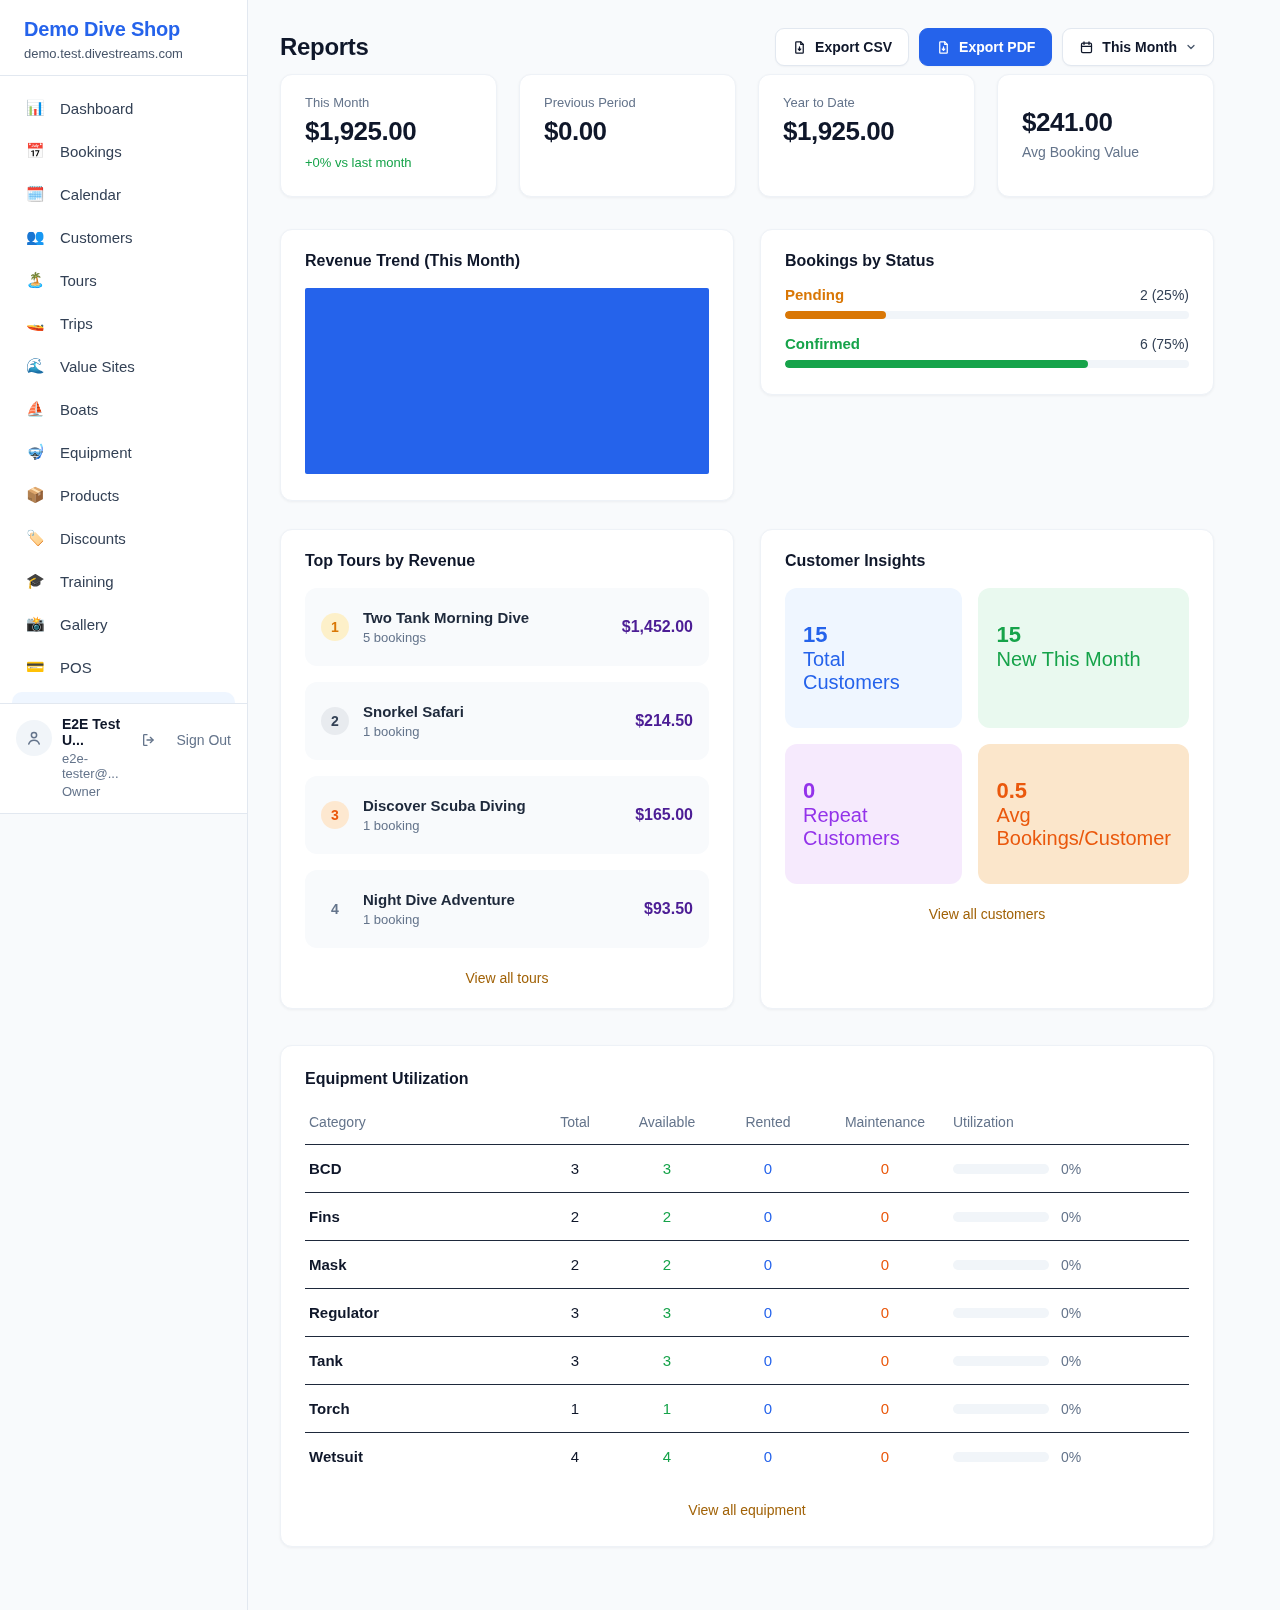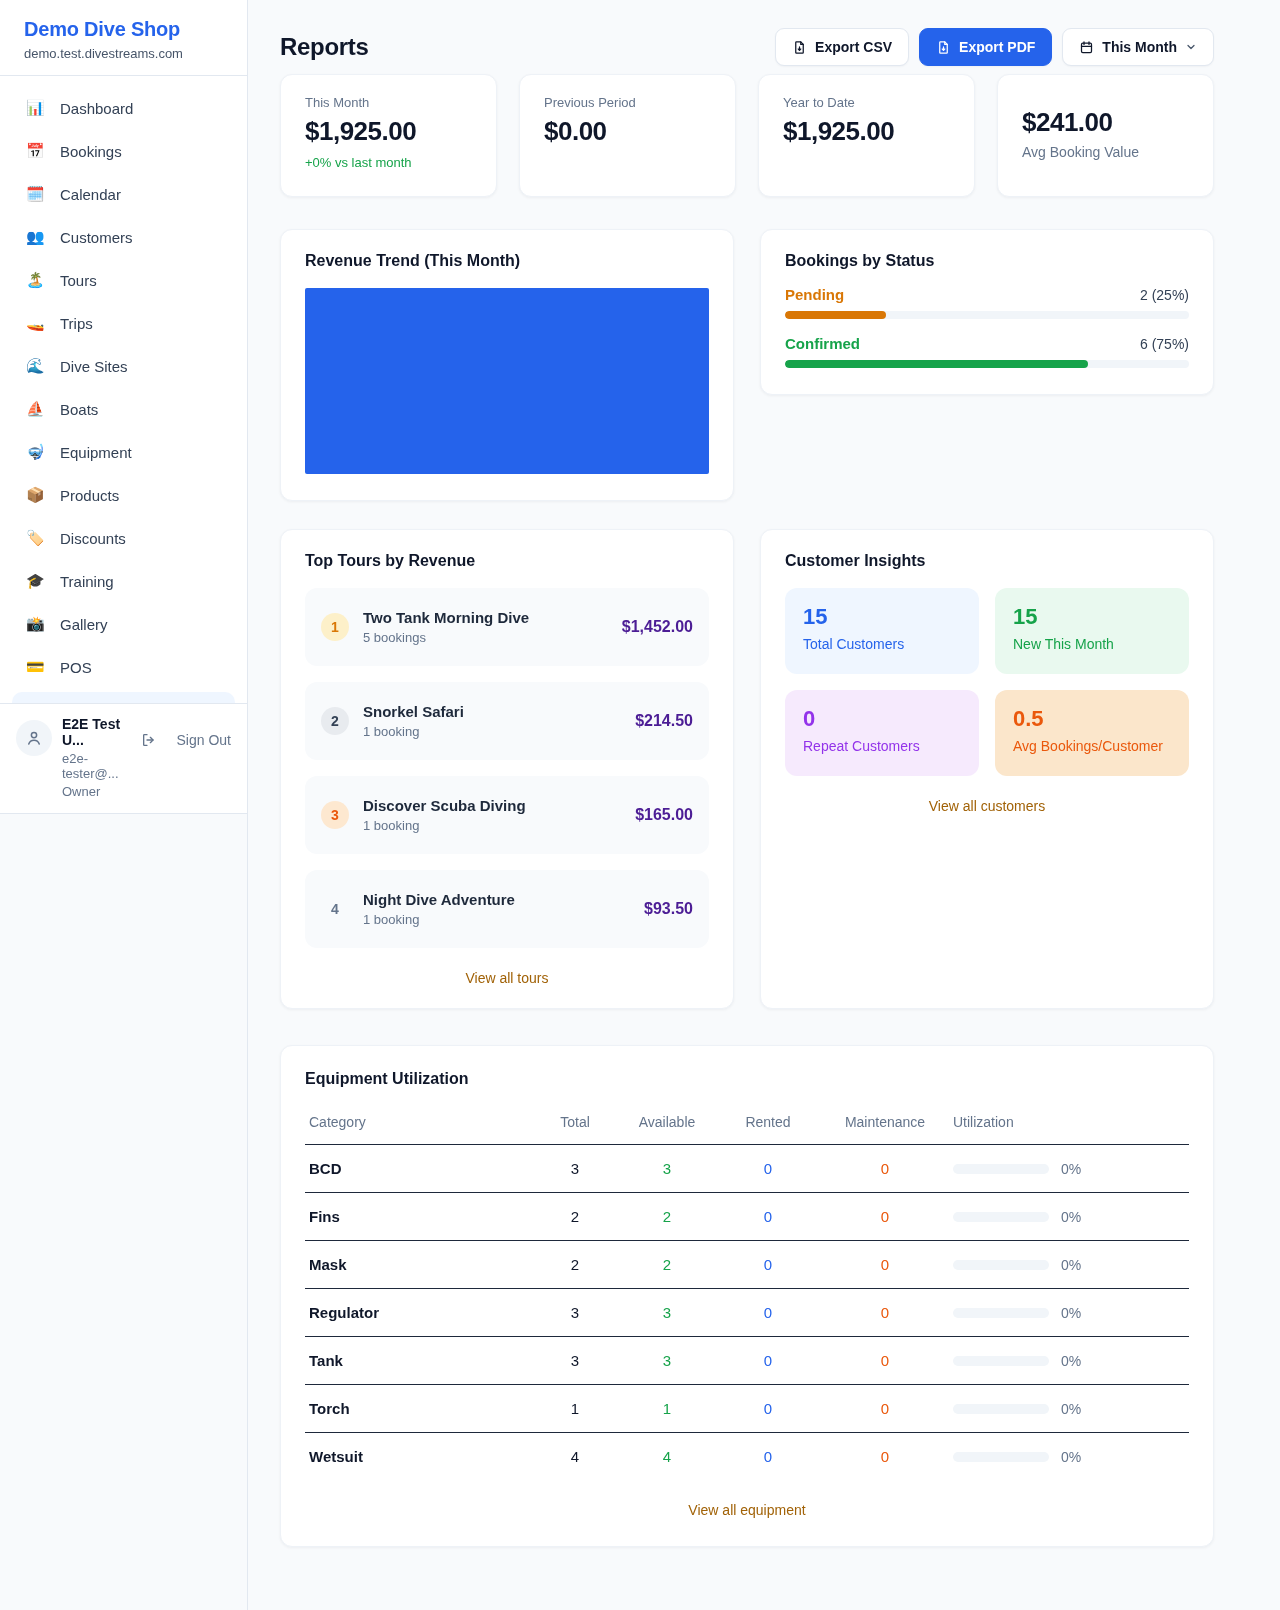--- a/index.html
+++ b/index.html
@@ -102,23 +102,23 @@
     font-size:14px; font-weight:700;
   }
   .tour-info { flex:1; min-width:0; }
   .tour-name { font-size:15px; font-weight:700; color:#1e293b; }
   .tour-bookings { font-size:13px; color:#64748b; margin-top:4px; }
   .tour-revenue { font-size:16px; font-weight:800; color:#4c1d95; white-space:nowrap; }
   .view-link { display:block; text-align:center; color:#a16207; font-size:14px; margin-top:22px; cursor:pointer; text-decoration:none; }
   
   .insights-card { padding:22px 24px; }
   .tile-grid { display:grid; grid-template-columns:1fr 1fr; gap:16px; margin-top:18px; }
-  .tile { border-radius:12px; padding:16px 18px; min-height:86px; }
+  .tile { border-radius:12px; padding:34px 18px; min-height:86px; }
   .tile-value { font-size:22px; font-weight:800; }
-  .tile-label { font-size:14px; margin-top:6px; }
+  .tile-label { font-size:20px; }
   
   .equip-card { padding:24px 24px 28px 24px; }
   .equip-table { width:100%; border-collapse:collapse; margin-top:18px; }
   .equip-table th {
     text-align:center; font-size:14px; font-weight:400; color:#64748b;
     padding:8px 4px 14px 4px; border-bottom:1px solid #1e293b;
   }
   .equip-table th.col-cat, .equip-table th.col-util { text-align:left; }
   .equip-table td {
     padding:15px 4px; font-size:15px; text-align:center;
@@ -170,21 +170,21 @@
         <div class="nav-item">
     <span class="nav-icon">🏝️</span>
     <span>Tours</span>
   </div>
         <div class="nav-item">
     <span class="nav-icon">🚤</span>
     <span>Trips</span>
   </div>
         <div class="nav-item">
     <span class="nav-icon">🌊</span>
-    <span>Dive Sites</span>
+    <span>Value Sites</span>
   </div>
         <div class="nav-item">
     <span class="nav-icon">⛵</span>
     <span>Boats</span>
   </div>
         <div class="nav-item">
     <span class="nav-icon">🤿</span>
     <span>Equipment</span>
   </div>
         <div class="nav-item">

